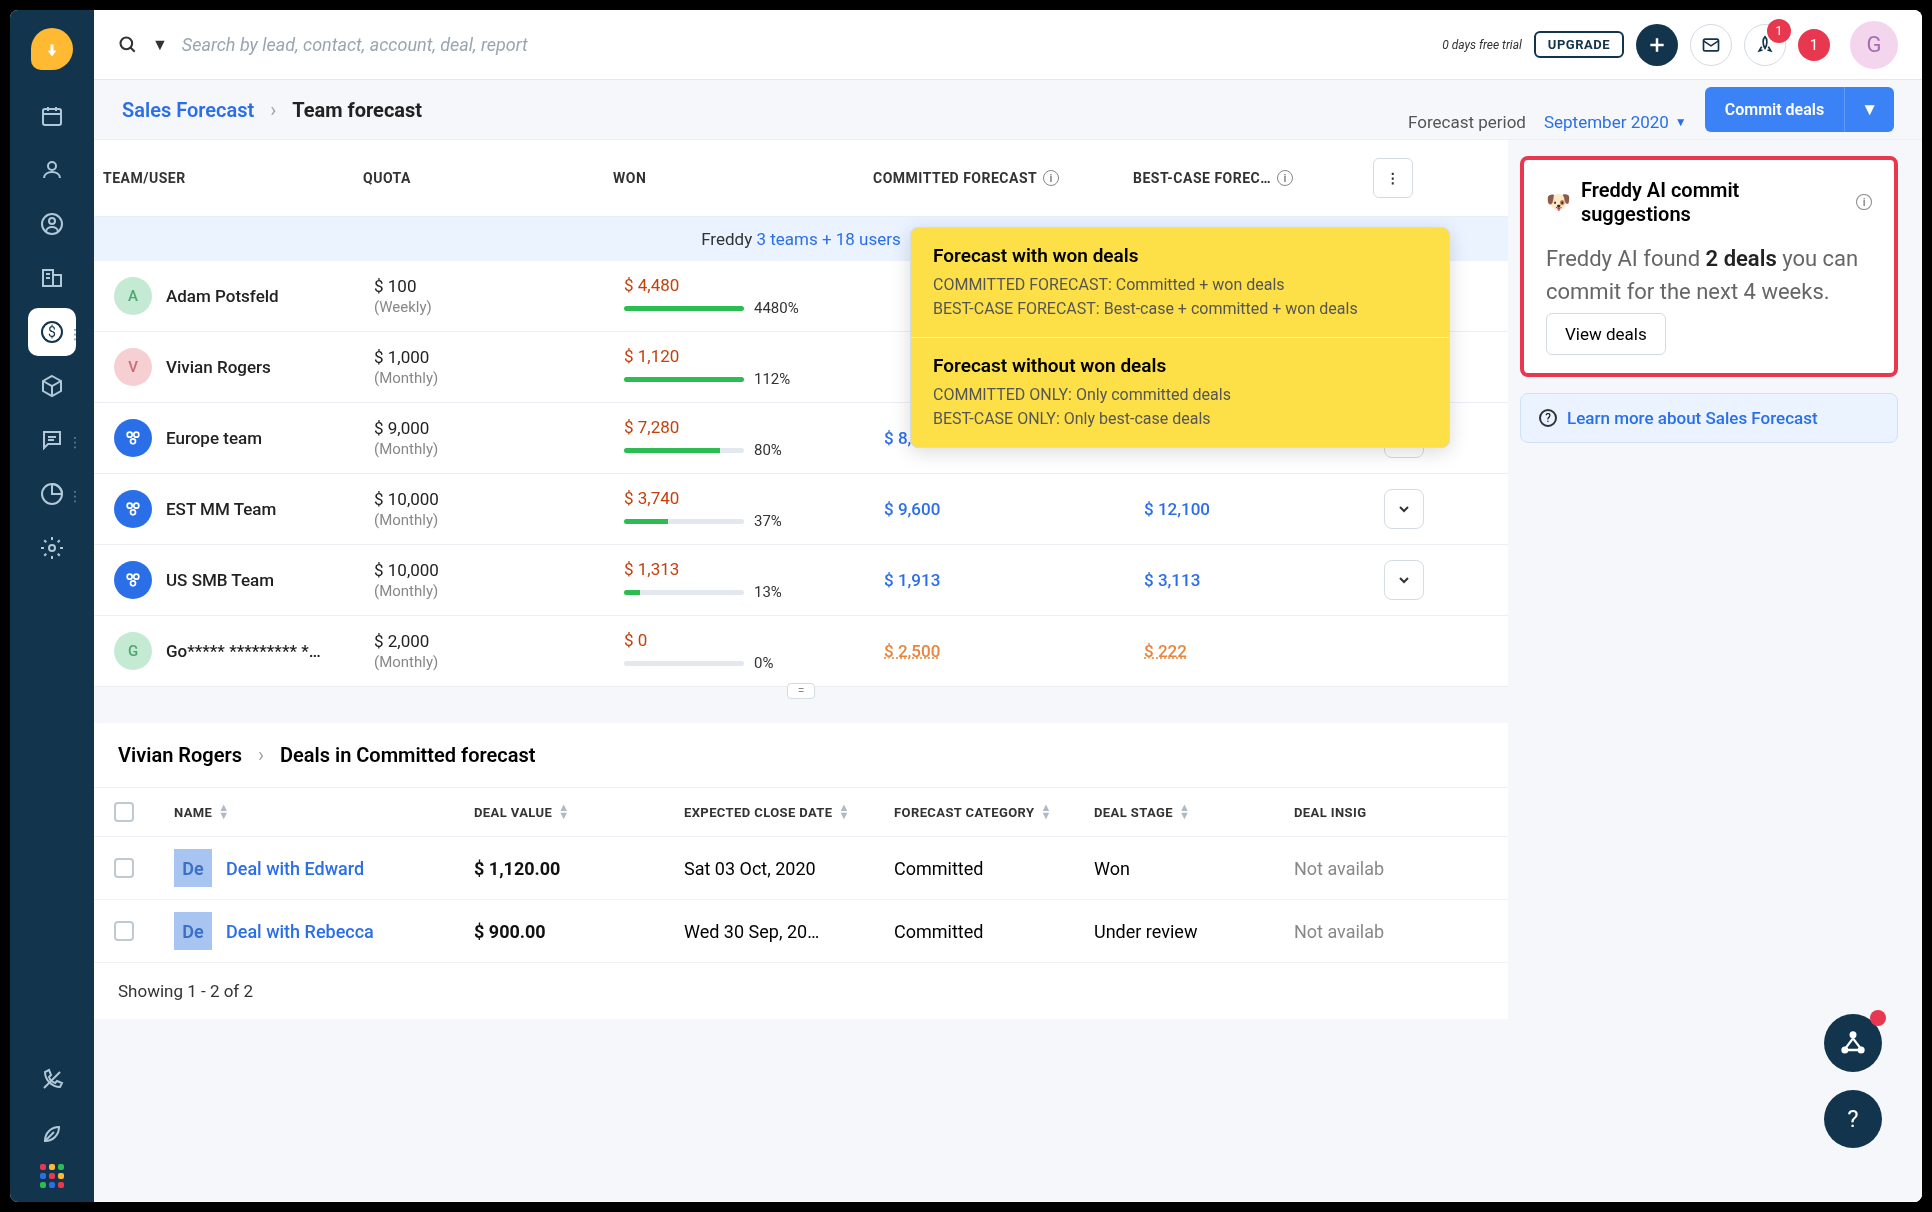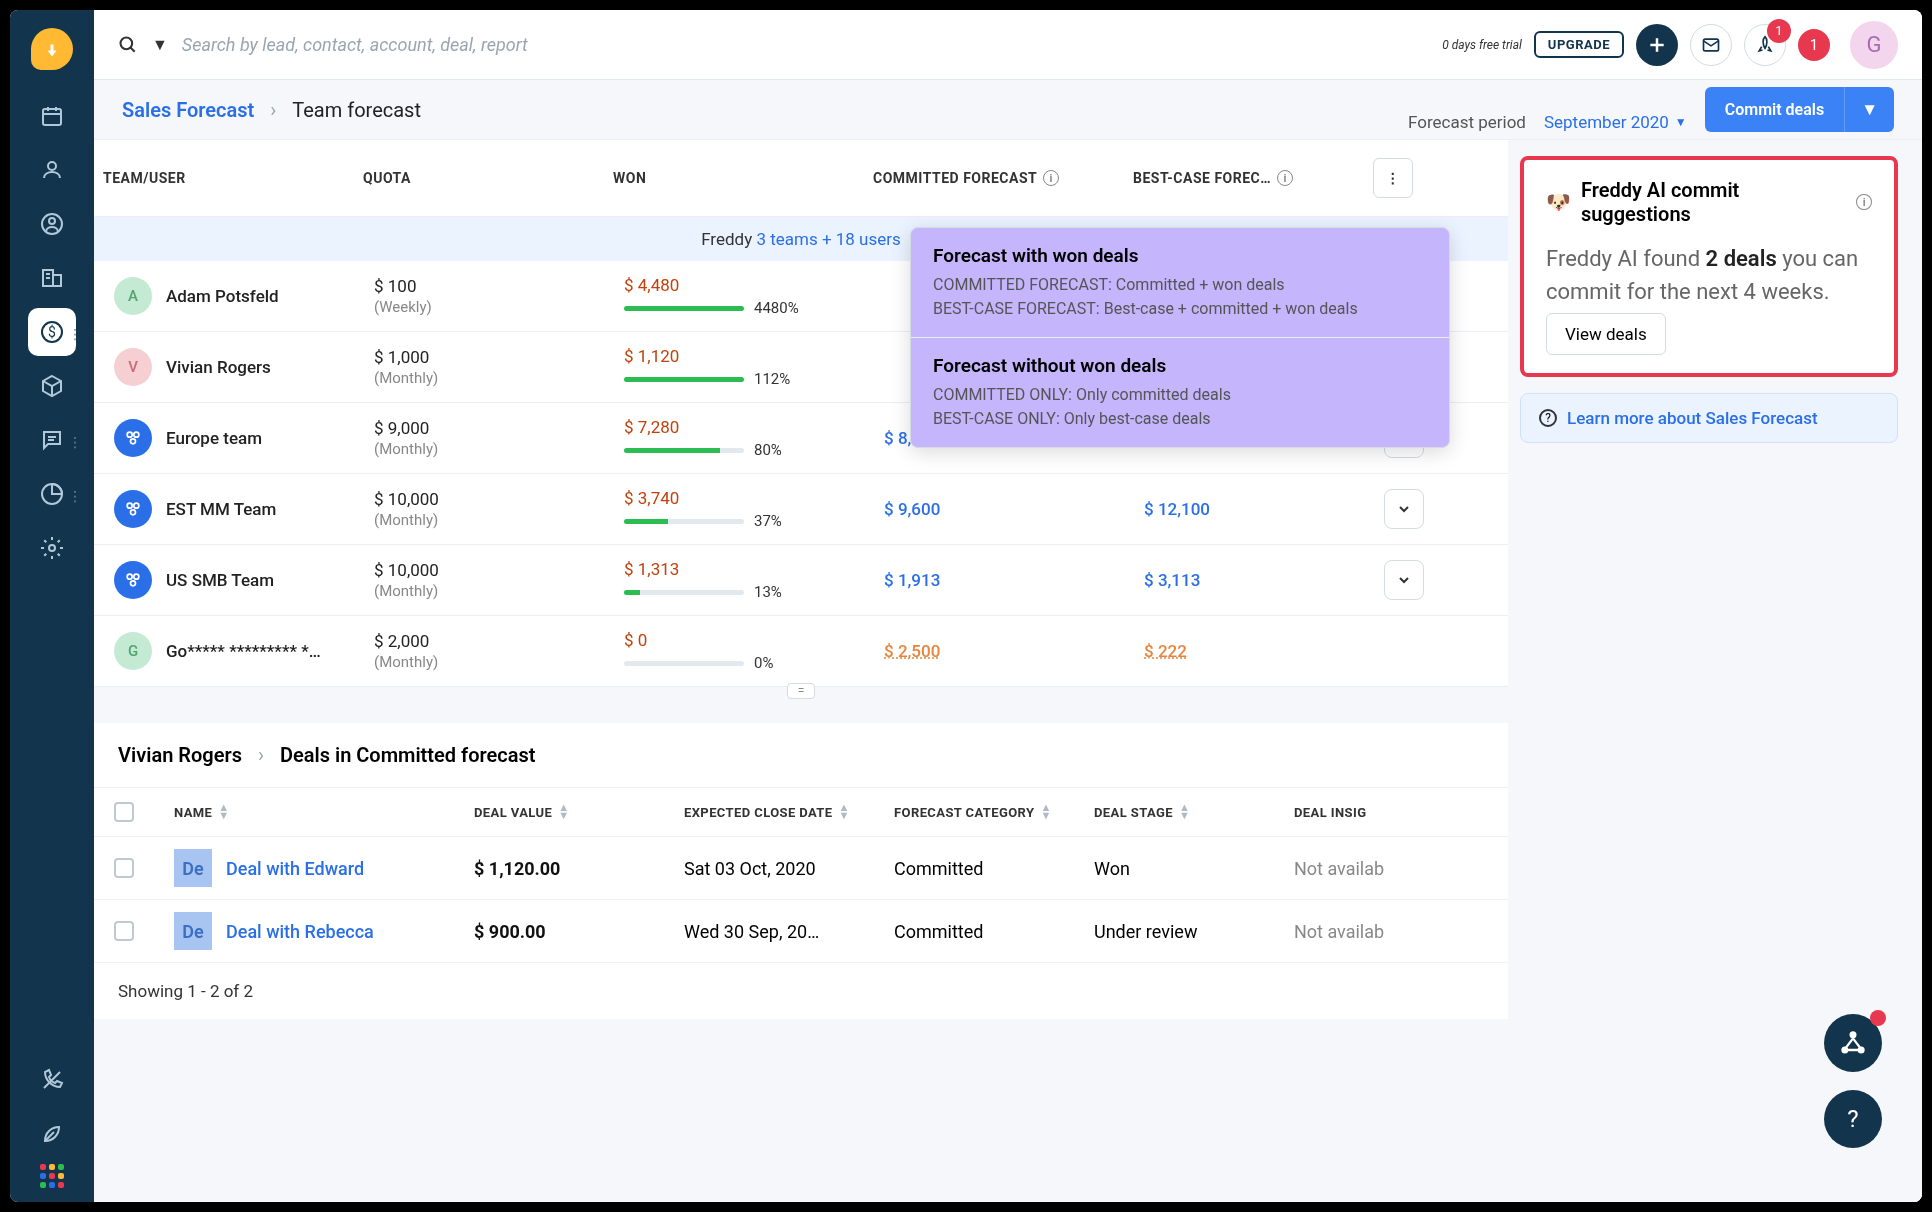--- a/index.html
+++ b/index.html
@@ -30,21 +30,21 @@
     .bell-circ { border: 1px solid #d3dbe3; color: #12344d; position: relative; }
     .badge { position: absolute; top: -6px; right: -6px; width: 24px; height: 24px; background: #e8384f; color: #fff; border-radius: 50%; font-size: 13px; display: flex; align-items: center; justify-content: center; }
     .notif-circ { width: 32px; height: 32px; background: #e8384f; color: #fff; border-radius: 50%; display:flex;align-items:center;justify-content:center; font-size: 15px; }
     .avatar { width: 48px; height: 48px; border-radius: 50%; background: #f3d5ed; color: #a76db5; display:flex; align-items:center; justify-content:center; font-size: 22px; margin-left: 8px; }
 
     
     .crumb-bar { height: 60px; background: #f5f7fa; display: flex; align-items: center; padding: 0 28px; justify-content: space-between; border-bottom: 1px solid #ebeff3; }
     .crumbs { display: flex; align-items: center; gap: 16px; font-size: 20px; }
     .crumb-link { color: #2b6fe8; font-weight: 600; cursor: pointer; }
     .crumb-sep { color: #9aa5b1; }
-    .crumb-current { color: #222; font-weight: 400; }
+    .crumb-current { color: #222; font-weight: 700; }
     .crumb-right { display: flex; align-items: flex-end; gap: 18px; font-size: 17px; color: #555; }
     .period-val { color: #2b6fe8; cursor: pointer; display: flex; align-items: center; gap: 6px; }
     .commit-select { background: #3b82f6; color: #fff; border-radius: 6px; display: flex; align-items: center; overflow: hidden; }
     .commit-select .btn { padding: 12px 20px; font-size: 16px; font-weight: 600; cursor: pointer; }
     .commit-select .car { padding: 12px 16px; border-left: 1px solid rgba(255,255,255,0.2); cursor: pointer; }
 
     
     .content { flex: 1; display: flex; overflow: hidden; background: #f5f7fa; }
     .content-main { flex: 1; overflow: auto; padding-right: 4px; }
     .content-side { width: 410px; padding: 16px 24px 16px 8px; }
@@ -71,21 +71,21 @@
     .pbar-fill { height: 100%; background: #2bbd51; }
     .pct { color: #333; font-size: 15px; }
     .val-blue { color: #2b6fe8; font-weight: 500; }
     .val-orange { color: #e8843c; font-weight: 500; text-decoration: underline dotted; }
     .expand { width: 40px; height: 40px; border: 1px solid #d3dbe3; border-radius: 8px; display:flex;align-items:center;justify-content:center; cursor:pointer; }
 
     .drag-handle { height: 20px; text-align: center; background:#f5f7fa; }
     .drag-pill { display: inline-block; border:1px solid #d3dbe3; border-radius:4px; padding: 0 10px; background:#fff; color:#888; font-size:12px; position: relative; top:-7px;}
 
     
-    .tooltip-pop { position: absolute; left: 900px; top: 217px; width: 540px; background: #c4b5fd; border: 1px solid #d3dbe3; border-radius: 8px; box-shadow: 0 4px 20px rgba(0,0,0,0.15); z-index: 50; overflow: hidden; }
+    .tooltip-pop { position: absolute; left: 900px; top: 217px; width: 540px; background: #fde047; border: 1px solid #d3dbe3; border-radius: 8px; box-shadow: 0 4px 20px rgba(0,0,0,0.15); z-index: 50; overflow: hidden; }
     .tt-sec { padding: 16px 22px; }
     .tt-sec + .tt-sec { border-top: 1px solid #ebeff3; }
     .tt-title { font-size: 19px; font-weight: 600; margin-bottom: 6px; }
     .tt-line { font-size: 16px; color: #555; line-height: 1.5; }
 
     
     .deals-panel { background: #fff; margin-top: 16px; }
     .deals-crumb { padding: 20px 24px; display: flex; align-items: center; gap: 16px; font-size: 20px; }
     .deals-table-head { display: grid; grid-template-columns: 60px 300px 210px 210px 200px 200px 160px; padding: 14px 20px; font-size: 13px; font-weight: 700; letter-spacing: 0.4px; color: #333; border-top: 1px solid #ebeff3; border-bottom: 1px solid #ebeff3; align-items: center;}
     .dth { display:flex; align-items:center; gap:6px;}

